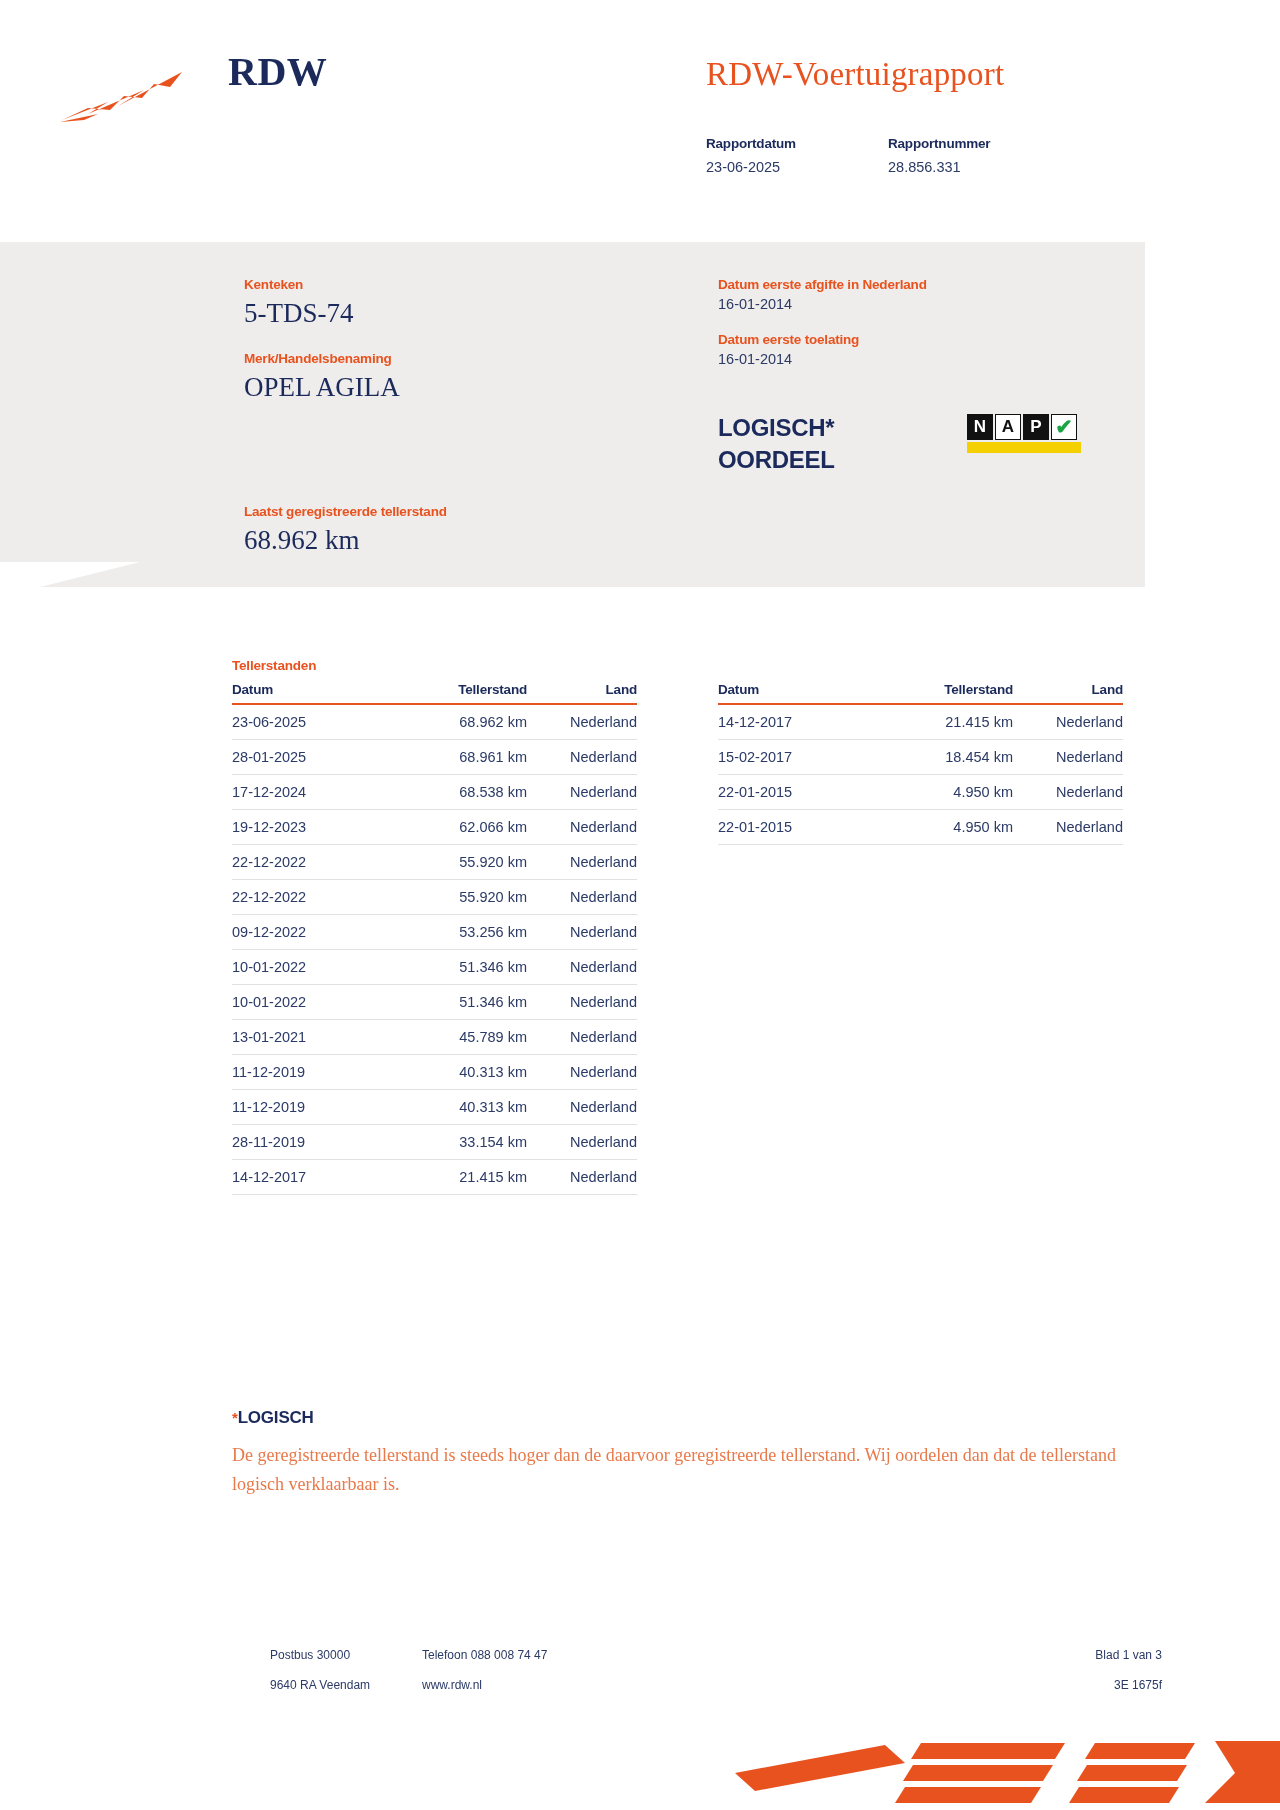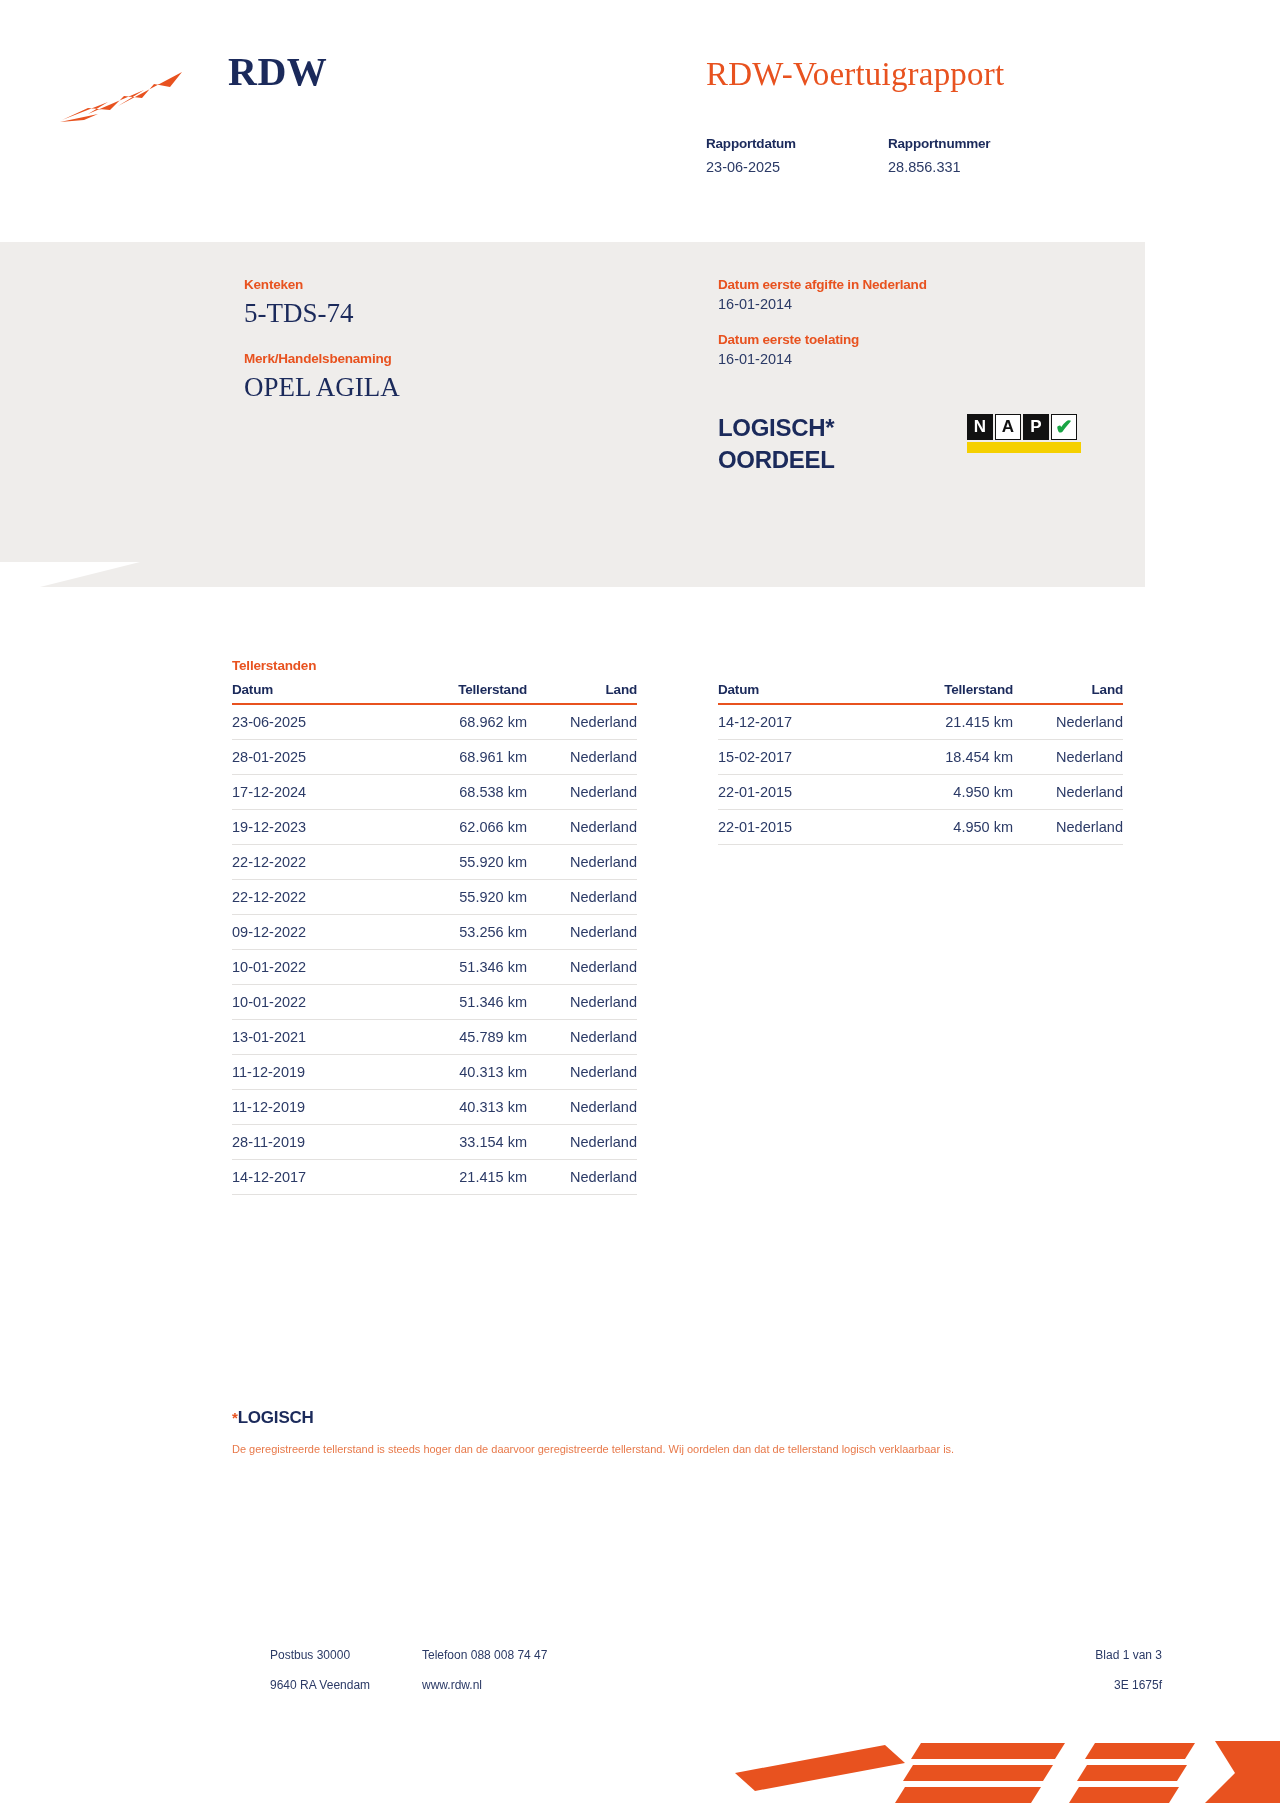--- a/index.html
+++ b/index.html
@@ -228,23 +228,24 @@
   }
   .footnote-title {
     font-size: 17px;
     font-weight: bold;
     color: #1b2a5b;
     letter-spacing: -0.2px;
   }
   .footnote-title .ast { color: #e8521f; font-size: 15px; }
   .footnote-body {
     margin-top: 13px;
-    font-size: 11px;
+    font-size: 18px;
     line-height: 1.6;
     color: #e8794a;
+    font-family: Liberation Serif, serif;
   }
 
   
   .footer {
     position: absolute;
     left: 232px;
     top: 1648px;
     width: 930px;
     font-size: 12px;
     color: #2b3a66;
@@ -297,20 +298,24 @@
         <div class="field-value-lg">OPEL AGILA</div>
       </div>
 
       <div class="col-right">
         <div class="field-label">Datum eerste afgifte in Nederland</div>
         <div class="field-value-sm">16-01-2014</div>
         <div class="field-label gap-md">Datum eerste toelating</div>
         <div class="field-value-sm">16-01-2014</div>
       </div>
 
+      <div class="mileage-block">
+        <div class="field-label">Laatst geregistreerde tellerstand</div>
+        <div class="field-value-lg">68.962 km</div>
+      </div>
 
       <div class="judgement">
         <div>LOGISCH*</div>
         <div>OORDEEL</div>
       </div>
 
       <div class="nap-logo">
         <div class="nap-row">
           <div class="nap-letter">N</div>
           <div class="nap-letter inv">A</div>

